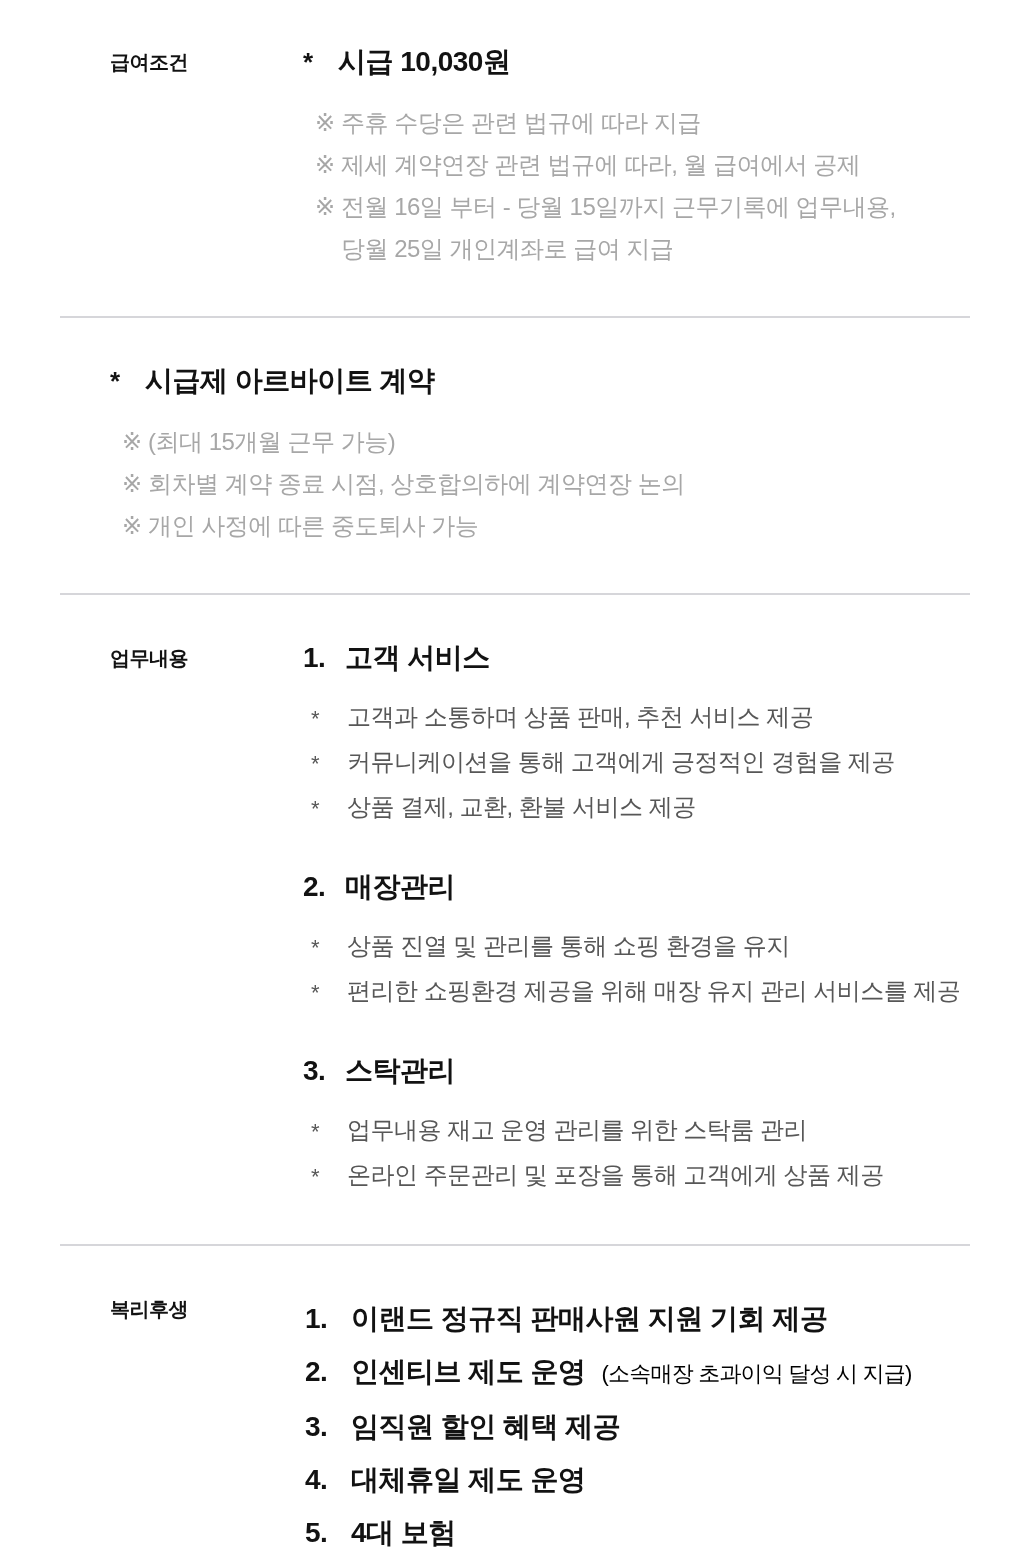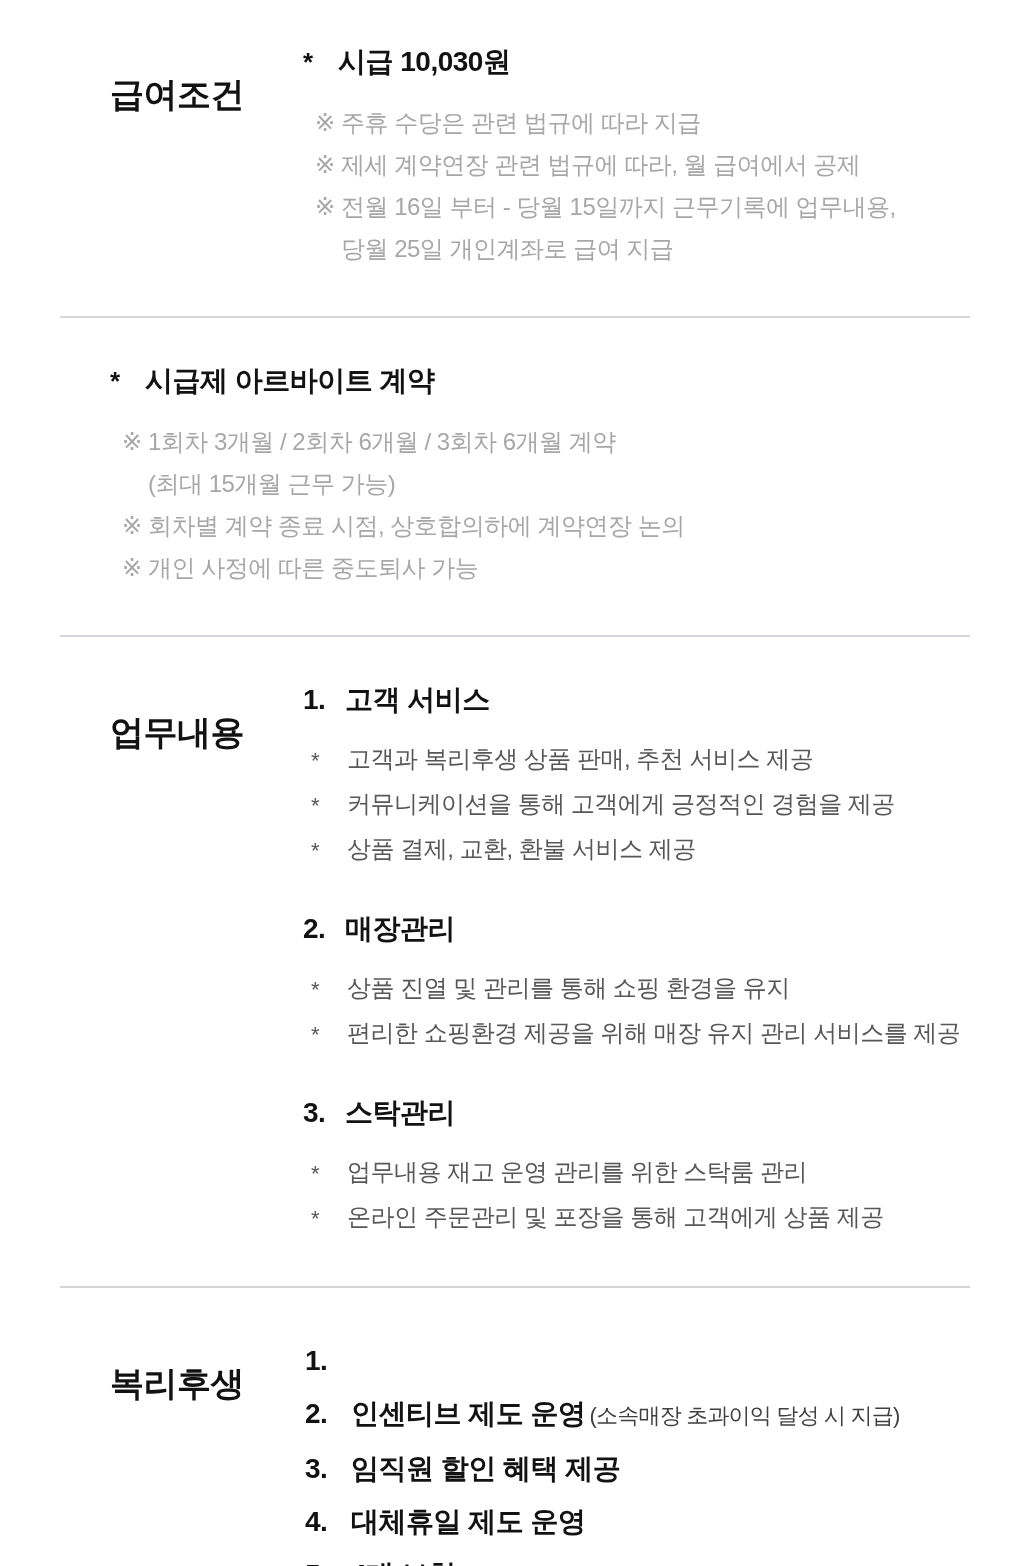--- a/index.html
+++ b/index.html
@@ -14,26 +14,25 @@
     min-height: 1566px;
     box-sizing: border-box;
     background: #ffffff;
     padding: 45px 60px 40px 110px;
     color: #121212;
   }
   .section { display: flex; align-items: flex-start; }
   .label-col {
     width: 193px;
     flex-shrink: 0;
-    font-size: 34px;
+    font-size: 20px;
     font-weight: 700;
     color: #121212;
     line-height: 34px;
     letter-spacing: -0.5px;
-    margin-top: 32px;
   }
   .content-col { flex: 1; min-width: 0; }
 
   
   .headline {
     display: flex;
     align-items: baseline;
     font-size: 28px;
     font-weight: 700;
     color: #121212;
@@ -94,22 +93,22 @@
     font-weight: 700;
     color: #121212;
     line-height: 53px;
     letter-spacing: -0.5px;
     white-space: nowrap;
   }
   .benefit .bnum { width: 46px; flex-shrink: 0; padding-left: 2px; }
   .benefit .bsuffix {
     font-size: 22px;
     font-weight: 400;
-    color: #404040;
-    margin-left: 4px;
+    color: #000000;
+    margin-left: 16px;
     letter-spacing: -0.8px;
   }
 </style>
 </head>
 <body>
 
 <div class="page">
 
   <section class="section">
     <div class="label-col">급여조건</div>
@@ -143,21 +142,20 @@
   <section class="section">
     <div class="content-col">
       <div class="headline">
         <span class="star">*</span>
         <span>시급제 아르바이트 계약</span>
       </div>
       <div class="notes">
         <div class="note">
           <span class="marker">※</span>
           <span class="note-lines">
-            <div>1회차 3개월 / 2회차 6개월 / 3회차 6개월 계약</div>
             <div>(최대 15개월 근무 가능)</div>
           </span>
         </div>
         <div class="note">
           <span class="marker">※</span>
           <span class="note-lines">회차별 계약 종료 시점, 상호합의하에 계약연장 논의</span>
         </div>
         <div class="note">
           <span class="marker">※</span>
           <span class="note-lines">개인 사정에 따른 중도퇴사 가능</span>
@@ -173,21 +171,21 @@
     <div class="content-col">
 
       <div class="group">
         <div class="group-title">
           <span class="gnum">1.</span>
           <span>고객 서비스</span>
         </div>
         <div class="bullets">
           <div class="bullet">
             <span class="star">*</span>
-            <span class="btext">고객과 복리후생 상품 판매, 추천 서비스 제공</span>
+            <span class="btext">고객과 소통하며 상품 판매, 추천 서비스 제공</span>
           </div>
           <div class="bullet">
             <span class="star">*</span>
             <span class="btext">커뮤니케이션을 통해 고객에게 긍정적인 경험을 제공</span>
           </div>
           <div class="bullet">
             <span class="star">*</span>
             <span class="btext">상품 결제, 교환, 환불 서비스 제공</span>
           </div>
         </div>
@@ -230,20 +228,21 @@
     </div>
   </section>
 
   <div class="divider"></div>
 
   <section class="section">
     <div class="label-col">복리후생</div>
     <div class="content-col">
       <div class="benefit">
         <span class="bnum">1.</span>
+        <span>이랜드 정규직 판매사원 지원 기회 제공</span>
       </div>
       <div class="benefit">
         <span class="bnum">2.</span>
         <span>인센티브 제도 운영</span>
         <span class="bsuffix">(소속매장 초과이익 달성 시 지급)</span>
       </div>
       <div class="benefit">
         <span class="bnum">3.</span>
         <span>임직원 할인 혜택 제공</span>
       </div>

